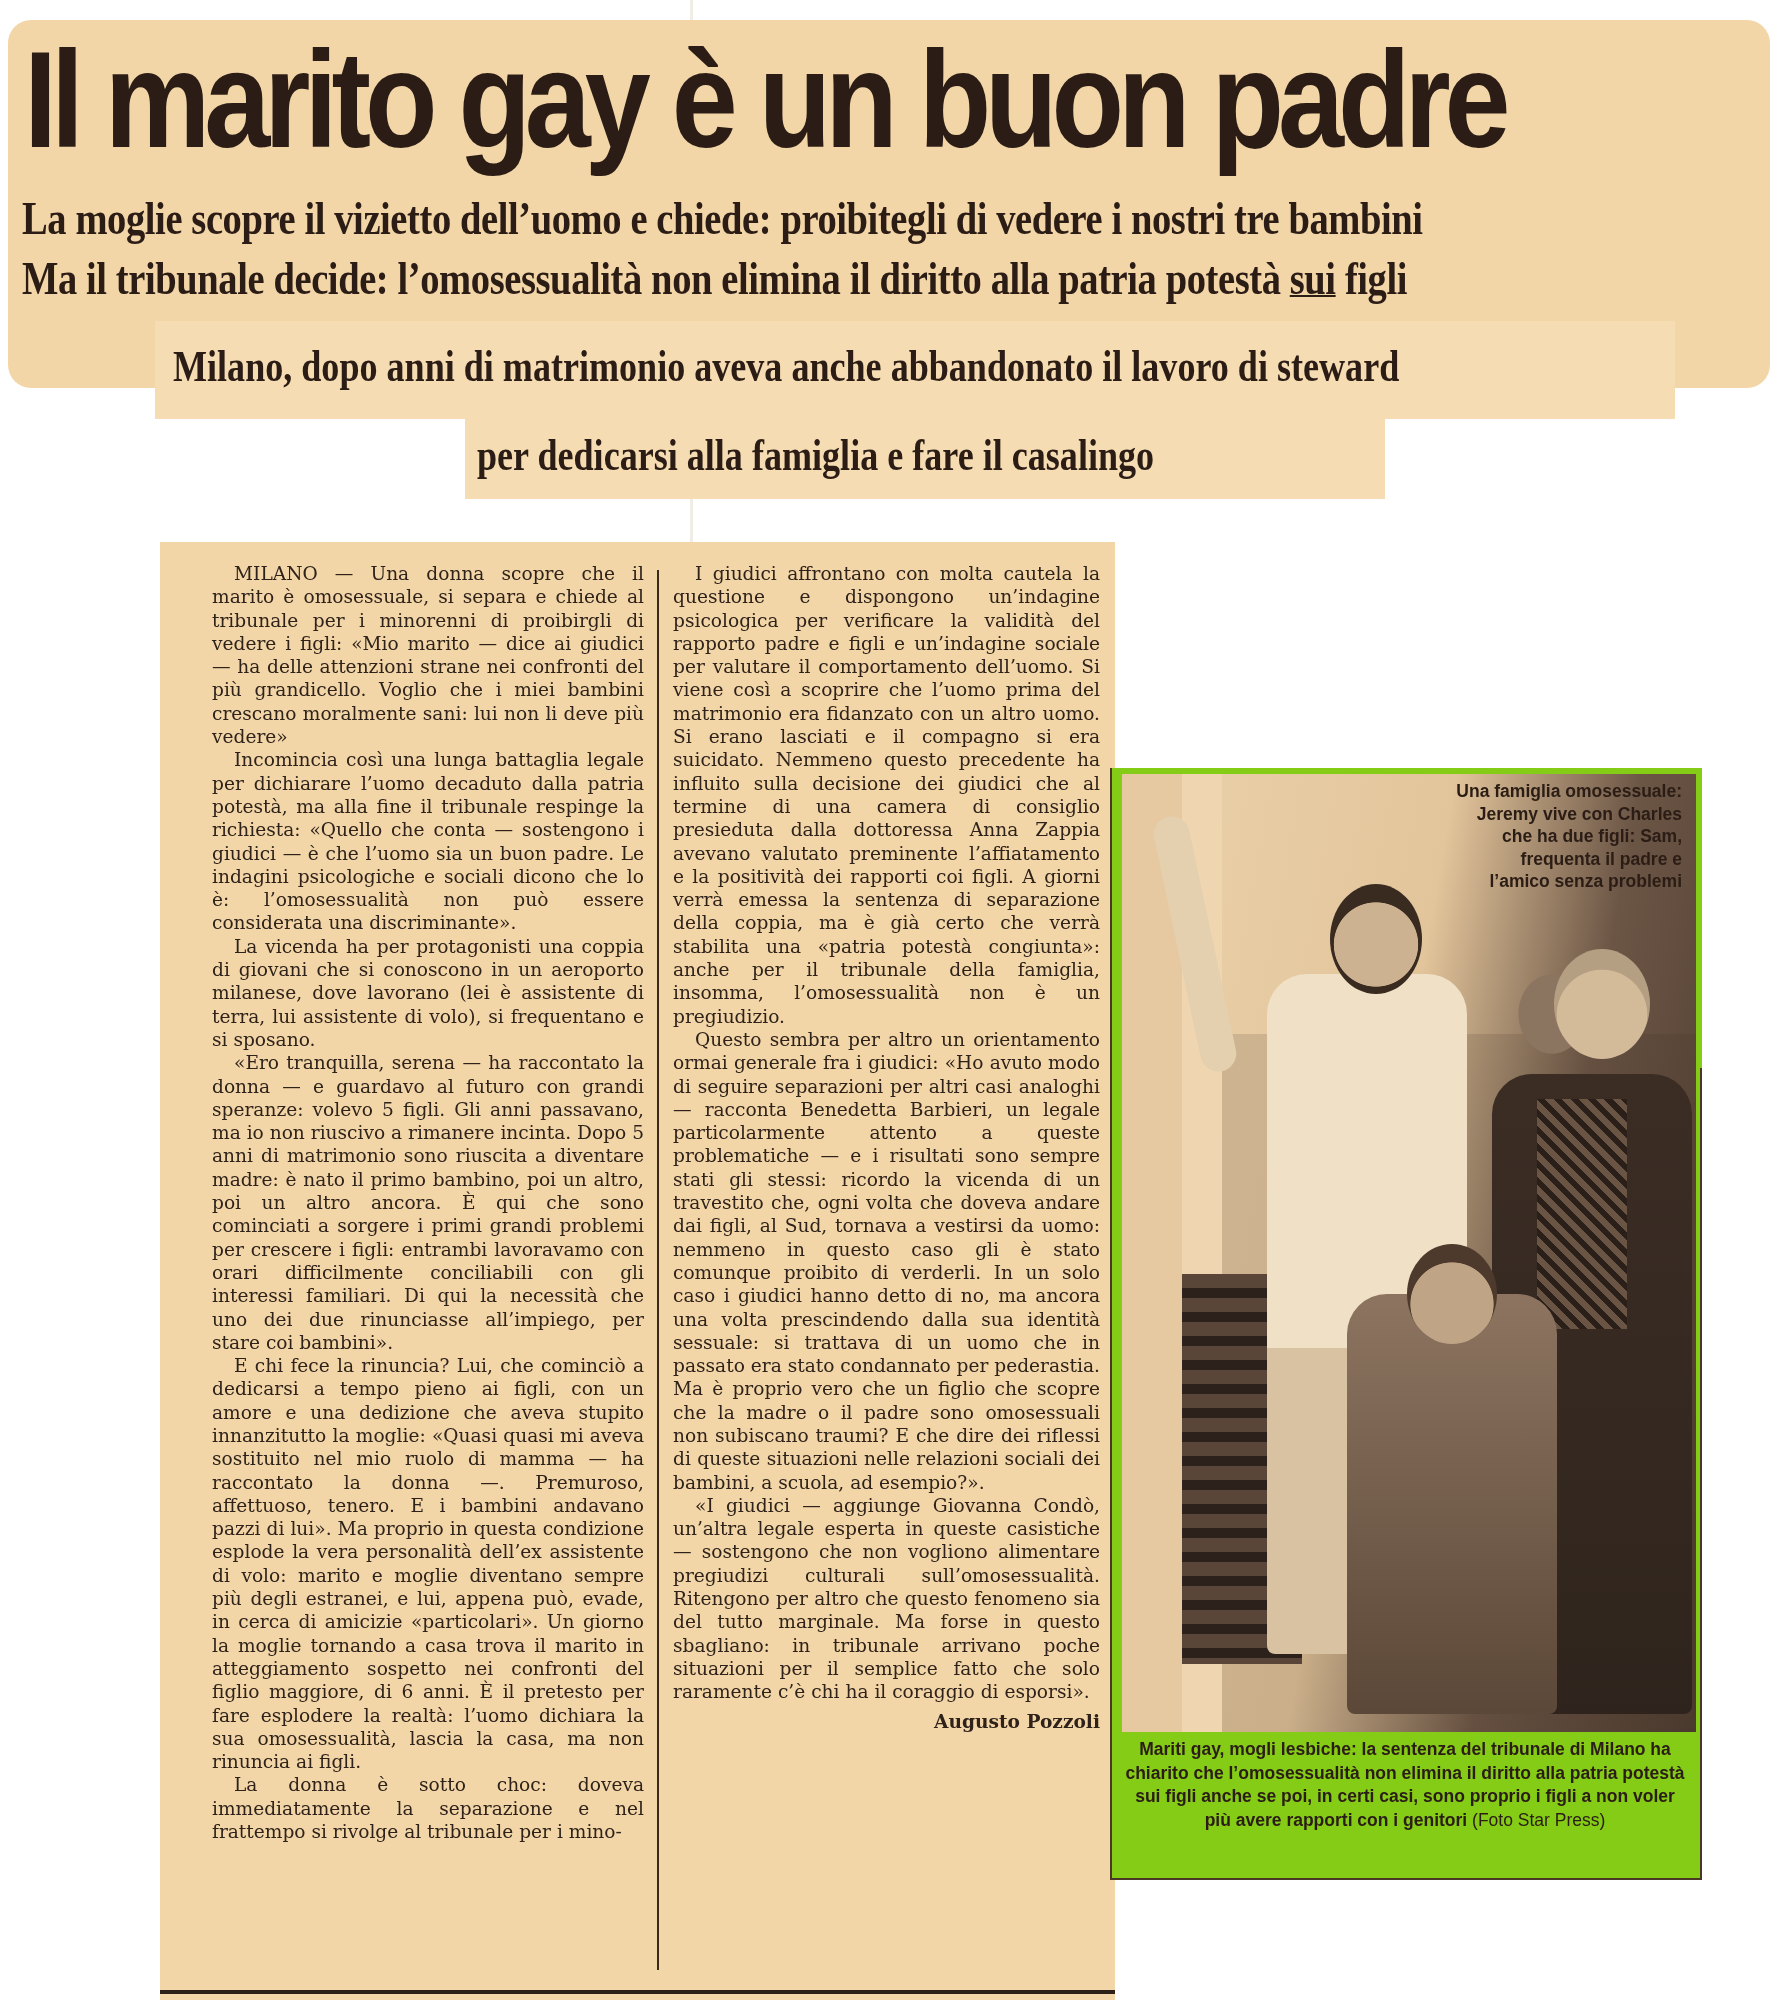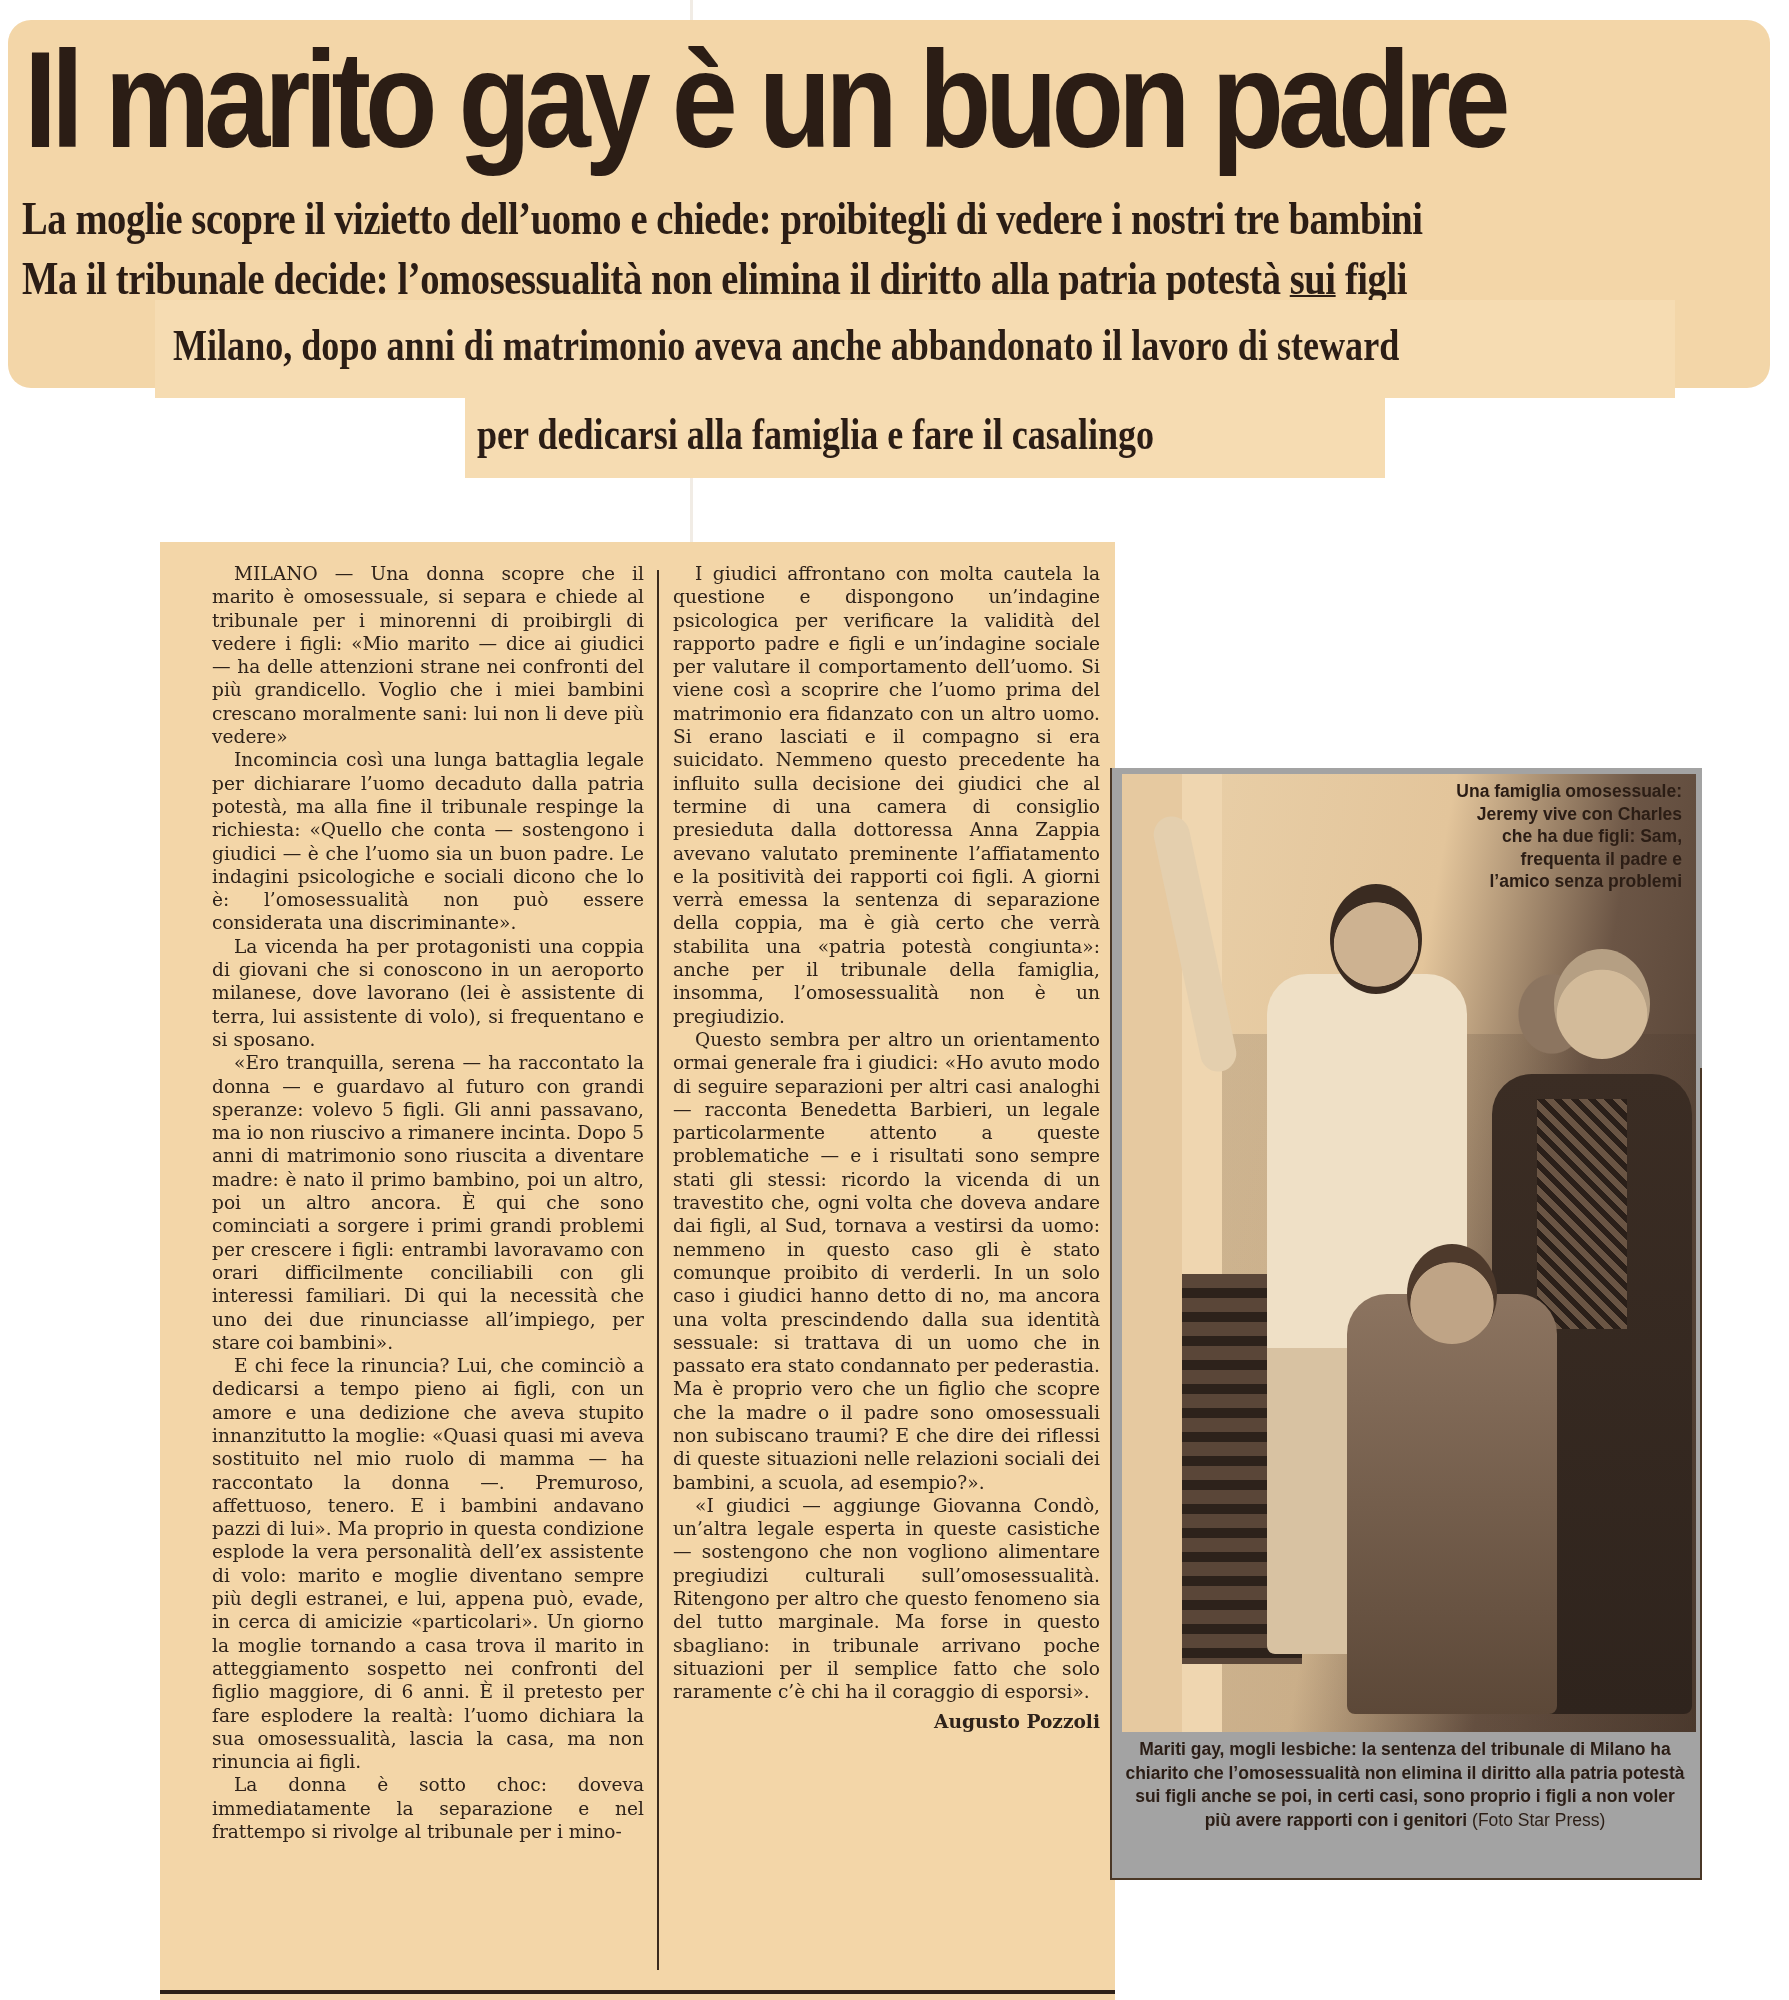--- a/index.html
+++ b/index.html
@@ -1,18 +1,18 @@
 <!DOCTYPE html>
 <html><head>
 <meta charset="utf-8">
 <style>
   html, body { margin: 0; padding: 0; background: #ffffff; }
   body { width: 1789px; height: 2000px; position: relative; overflow: hidden; font-family: "Liberation Serif", serif; color: #2a1e14; }
   .paper { background: #f3d6a8; position: absolute; }
-  .paper.light { background: #f6dcb2; }
+  .paper.light { background: #f6dcb2; margin-top: 21px; }
 
   
   #headline-strip { left: 8px; top: 20px; width: 1762px; height: 368px; border-radius: 23px; }
   #headline { position: absolute; left: 16px; top: 4px; margin: 0; font-family: "Liberation Sans", sans-serif; font-weight: bold; font-size: 138px; line-height: 150px; letter-spacing: -7px; transform: scaleX(0.86); transform-origin: left top; white-space: nowrap; color: #2b1d15; }
   .deck { position: absolute; left: 14px; margin: 0; font-family: "Liberation Serif", serif; font-weight: bold; font-size: 47px; line-height: 56px; white-space: nowrap; transform: scaleX(0.82); transform-origin: left top; color: #2b1d15; letter-spacing: -0.5px; }
   #deck-1 { top: 170px; }
   #deck-2 { top: 230px; }
   .underline-sui { text-decoration: underline; text-decoration-thickness: 2px; }
 
   #sub1-strip { left: 155px; top: 300px; width: 1520px; height: 98px; }
@@ -25,21 +25,21 @@
   .col { position: absolute; top: 20px; font-family: "DejaVu Serif", serif; font-size: 18.6px; line-height: 23.3px; text-align: justify; hyphens: manual; color: #2e221a; }
   #col-1 { left: 52px; width: 432px; }
   #col-2 { left: 513px; width: 427px; }
   .col p { margin: 0; text-indent: 22px; }
   .col p.cont { text-indent: 0; }
   #col-rule { position: absolute; left: 497px; top: 28px; width: 2px; height: 1400px; background: #3a2a1e; }
   #bottom-rule { position: absolute; left: 0; top: 1448px; width: 955px; height: 4px; background: #2e2118; }
   #byline { text-align: right; font-weight: bold; text-indent: 0; margin-top: 6px; }
 
   
-  #photo-clip { left: 1110px; top: 768px; width: 590px; height: 1112px; background: #a3a3a3; border-left: 2px solid #4a3726; }
+  #photo-clip { left: 1110px; top: 768px; width: 590px; height: 1112px; background: #84cc16; border-left: 2px solid #4a3726; }
   #photo { position: absolute; left: 10px; top: 6px; width: 574px; height: 958px;
     background:
       radial-gradient(ellipse 60px 70px at 250px 170px, #5a4637 0 60%, transparent 62%),
       radial-gradient(ellipse 55px 65px at 430px 240px, #8c7560 0 60%, transparent 62%),
       radial-gradient(ellipse 50px 60px at 330px 560px, #6d5644 0 60%, transparent 62%),
       linear-gradient(90deg, #e6c9a0 0 60px, #efd6b0 60px 100px, transparent 100px),
       linear-gradient(180deg, transparent 0 260px, rgba(60,45,35,0.15) 260px),
       linear-gradient(100deg, #ead1aa 0%, #e3c59b 45%, #6b5545 70%, #4d3b2f 100%);
   }
   .figure { position: absolute; border-radius: 40px 40px 8px 8px; }

